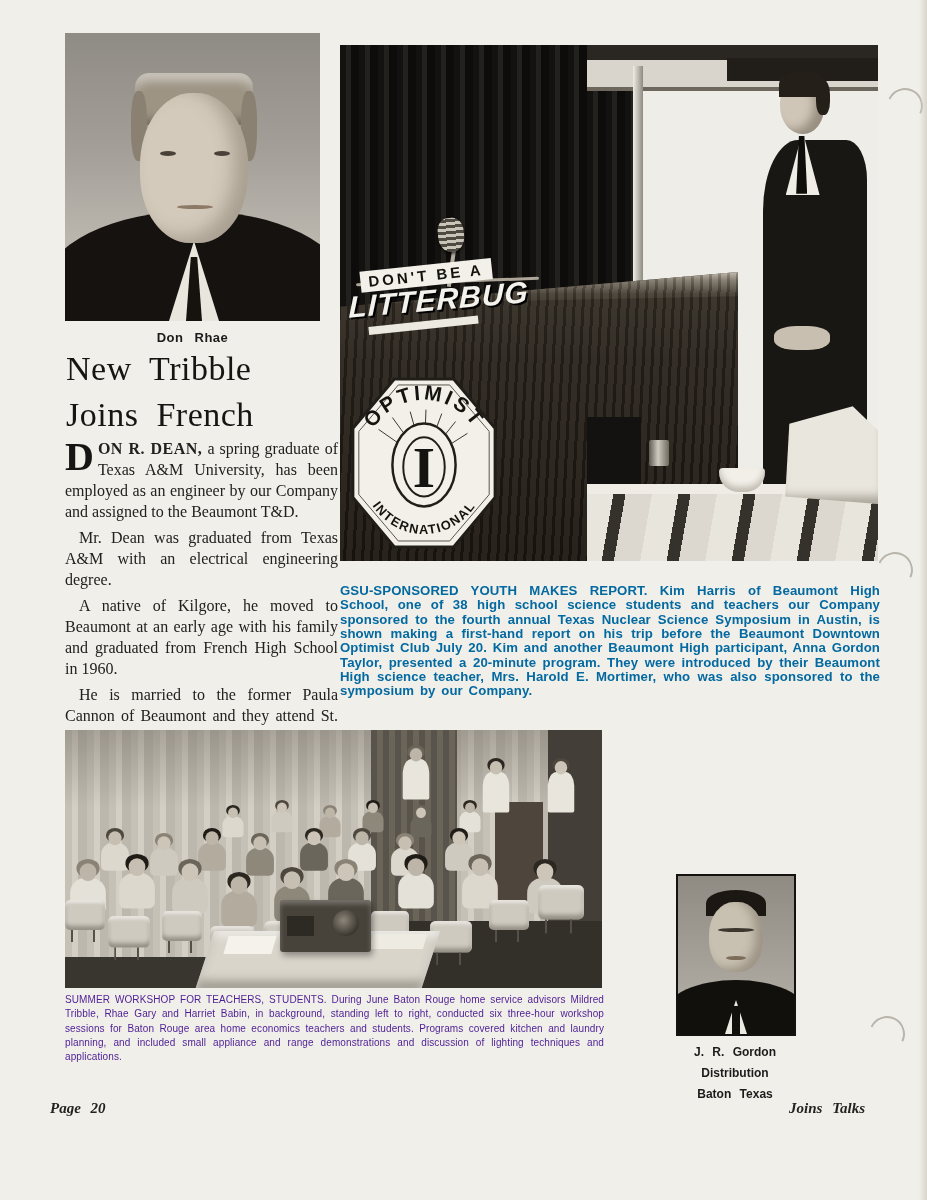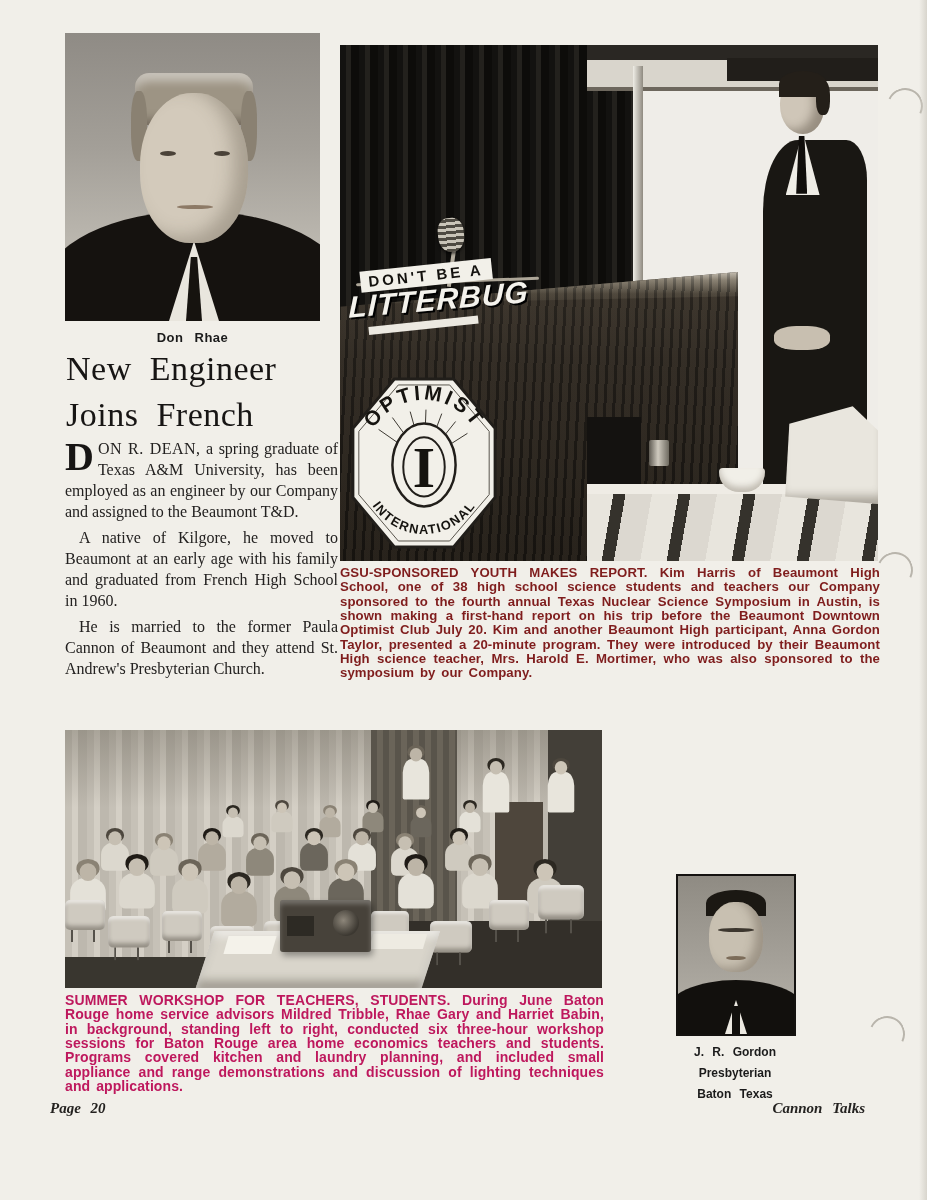--- a/index.html
+++ b/index.html
@@ -36,21 +36,21 @@
     font-family:"Liberation Sans",sans-serif;font-weight:700;font-size:13px;letter-spacing:.5px;word-spacing:7px;color:#1b1b1b;}
 
   
   .headline{position:absolute;left:66px;top:346px;width:280px;font-size:34px;line-height:46px;
     color:#171514;letter-spacing:.5px;word-spacing:9px;font-weight:400;}
   .article{position:absolute;left:65px;top:438px;width:273px;font-size:16px;line-height:21px;
     color:#232120;text-align:justify;}
   .article p{margin:0 0 5px 0;}
   .article p.ind{text-indent:14px;}
   .dropcap{float:left;font-size:40px;line-height:34px;padding:2px 4px 0 0;font-weight:700;color:#171514;}
-  .lead{font-weight:400;letter-spacing:.5px;}
+  .lead{font-weight:700;letter-spacing:.5px;}
 
   
   .main-photo{left:340px;top:45px;width:538px;height:516px;background:#181715;}
   .curtain{position:absolute;left:0;top:0;width:100%;height:100%;
     background:repeating-linear-gradient(90deg,#131210 0 6px,#23211d 6px 11px,#0d0c0a 11px 19px);}
   .ceiling{position:absolute;left:46%;top:0;width:54%;height:9%;background:#d9d5cc;
     box-shadow:inset 0 -4px 0 #6d675d;}
   .ceiling-rail{position:absolute;left:46%;top:0;width:54%;height:3%;background:#2a2723;}
   .screen{position:absolute;left:56%;top:9%;width:44%;height:80%;
     background:linear-gradient(100deg,#c9c5bc 0%,#efedе8 18%,#f3f1ec 60%,#e8e6e0 100%);
@@ -100,22 +100,22 @@
   .table-top{position:absolute;left:46%;top:85%;width:54%;height:4%;background:#efece5;}
   .gap-dark{position:absolute;left:46%;top:72%;width:10%;height:14%;background:#141210;}
   .cup{position:absolute;left:57.5%;top:76.5%;width:20px;height:26px;
     background:linear-gradient(90deg,#5e5a52,#cfcabf 45%,#6e6a60);border-radius:2px;}
   .bowl{position:absolute;left:70.5%;top:82%;width:46px;height:24px;background:#f1efe8;
     border-radius:8px 8px 40px 40px;box-shadow:inset 0 -5px 6px rgba(120,110,95,.4);}
   .projector{position:absolute;left:82%;top:70%;width:19%;height:19%;background:#e9e6de;
     clip-path:polygon(8% 18%,70% 0,100% 30%,96% 100%,4% 92%);box-shadow:inset 0 -8px 10px rgba(100,92,78,.45);}
 
   
-  .gsu-caption{position:absolute;left:340px;top:566px;width:540px;font-family:"Liberation Sans",sans-serif;
-    font-weight:700;font-size:13.2px;line-height:14.35px;color:#7f1d1d;text-align:justify;letter-spacing:.1px;word-spacing:2px;}
+  .gsu-caption{position:absolute;left:340px;top:584px;width:540px;font-family:"Liberation Sans",sans-serif;
+    font-weight:700;font-size:13.2px;line-height:14.35px;color:#0369a1;text-align:justify;letter-spacing:.1px;word-spacing:2px;}
 
   
   .service{position:absolute;left:608px;top:700px;width:284px;text-align:center;color:#1d1b1a;}
   .service .l1{font-size:42px;letter-spacing:13px;line-height:48px;}
   .service .l2{font-size:42px;letter-spacing:15px;line-height:50px;}
   .service .sub{margin-top:16px;font-size:20px;font-weight:700;letter-spacing:3px;word-spacing:10px;}
 
   
   .ws-photo{left:65px;top:730px;width:537px;height:258px;
     background:repeating-linear-gradient(90deg,#c6c1b7 0 7px,#d4cfc5 7px 13px,#bdb8ae 13px 22px);}
@@ -141,21 +141,21 @@
   .person .head{position:absolute;left:10px;top:4px;width:16px;height:17px;border-radius:50%;}
   .person .torso{position:absolute;left:1px;top:18px;width:34px;height:34px;border-radius:42% 42% 18% 18%;}
   .person.tall .torso{height:52px;border-radius:34% 34% 6% 6%;}
   .chair{position:absolute;width:40px;height:30px;border-radius:5px;transform-origin:top left;
     box-shadow:inset 0 3px 3px rgba(255,255,255,.5),inset 0 -4px 4px rgba(60,54,44,.4);}
   .chair::after{content:"";position:absolute;left:6px;top:100%;width:26px;height:12px;
     background:repeating-linear-gradient(90deg,#55514a 0 2px,transparent 2px 22px);}
 
   
   .ws-caption{position:absolute;left:65px;top:993px;width:539px;font-family:"Liberation Sans",sans-serif;
-    font-weight:700;font-size:14px;line-height:14.35px;color:#be185d;text-align:justify;letter-spacing:.1px;word-spacing:2px;}
+    font-weight:400;font-size:10px;line-height:14.35px;color:#4c1d95;text-align:justify;letter-spacing:.1px;word-spacing:2px;}
 
   
   .braud-photo{left:676px;top:874px;width:116px;height:158px;border:2px solid #141210;
     background:linear-gradient(180deg,#8f8b83 0%,#a5a199 55%,#b9b5ac 100%);}
   .br-suit{position:absolute;left:-12px;bottom:-10px;width:140px;height:64px;background:#12100d;border-radius:50% 50% 0 0;}
   .br-shirt{position:absolute;left:47px;bottom:0;width:22px;height:34px;background:#ece9e1;clip-path:polygon(50% 0,0 100%,100% 100%);}
   .br-tie{position:absolute;left:54px;bottom:0;width:8px;height:28px;background:#12100d;}
   .br-head{position:absolute;left:31px;top:26px;width:54px;height:70px;background:#c8c0b1;
     border-radius:46% 46% 44% 44%;box-shadow:inset -8px -4px 10px rgba(80,70,56,.35);}
   .br-hair{position:absolute;left:28px;top:14px;width:60px;height:26px;background:#1b1813;border-radius:50% 50% 0 0;}
@@ -189,25 +189,26 @@
     <div class="dd-head"></div>
     <div class="dd-eyes">
         <i></i>
         <i></i>
       </div>
     <div class="dd-mouth"></div>
   </div>
   <div class="dd-caption">Don Rhae</div>
 
   <div class="headline">
-    <div>New Engineer</div>
+    <div>New Tribble</div>
     <div>Joins French</div>
   </div>
   <div class="article">
     <p><span class="dropcap">D</span><span class="lead">ON R. DEAN,</span><span> a spring graduate of Texas A&amp;M University, has been employed as an engineer by our Company and assigned to the Beaumont T&amp;D.</span></p>
+    <p class="ind">Mr. Dean was graduated from Texas A&amp;M with an electrical engineering degree.</p>
     <p class="ind">A native of Kilgore, he moved to Beaumont at an early age with his family and graduated from French High School in 1960.</p>
     <p class="ind">He is married to the former Paula Cannon of Beaumont and they attend St. Andrew's Presbyterian Church.</p>
   </div>
 
   <div class="photo main-photo">
     <div class="curtain"></div>
     <div class="ceiling"></div>
     <div class="ceiling-rail"></div>
     <div class="screen"></div>
     <div class="screen-roller"></div>
@@ -432,23 +433,23 @@
     <div class="br-hair"></div>
     <div class="br-suit"></div>
     <div class="br-shirt"></div>
     <div class="br-tie"></div>
     <div class="br-head"></div>
     <div class="br-brows"></div>
     <div class="br-mouth"></div>
   </div>
   <div class="braud-caption">
     <div>J. R. Gordon</div>
-    <div>Presbyterian</div>
+    <div>Distribution</div>
     <div>Baton Texas</div>
   </div>
 
   <div class="footer-left">Page 20</div>
-  <div class="footer-right">Cannon Talks</div>
+  <div class="footer-right">Joins Talks</div>
 
   <div class="hole h1"></div>
   <div class="hole h2"></div>
   <div class="hole h3"></div>
 </div>
 
 </body></html>

